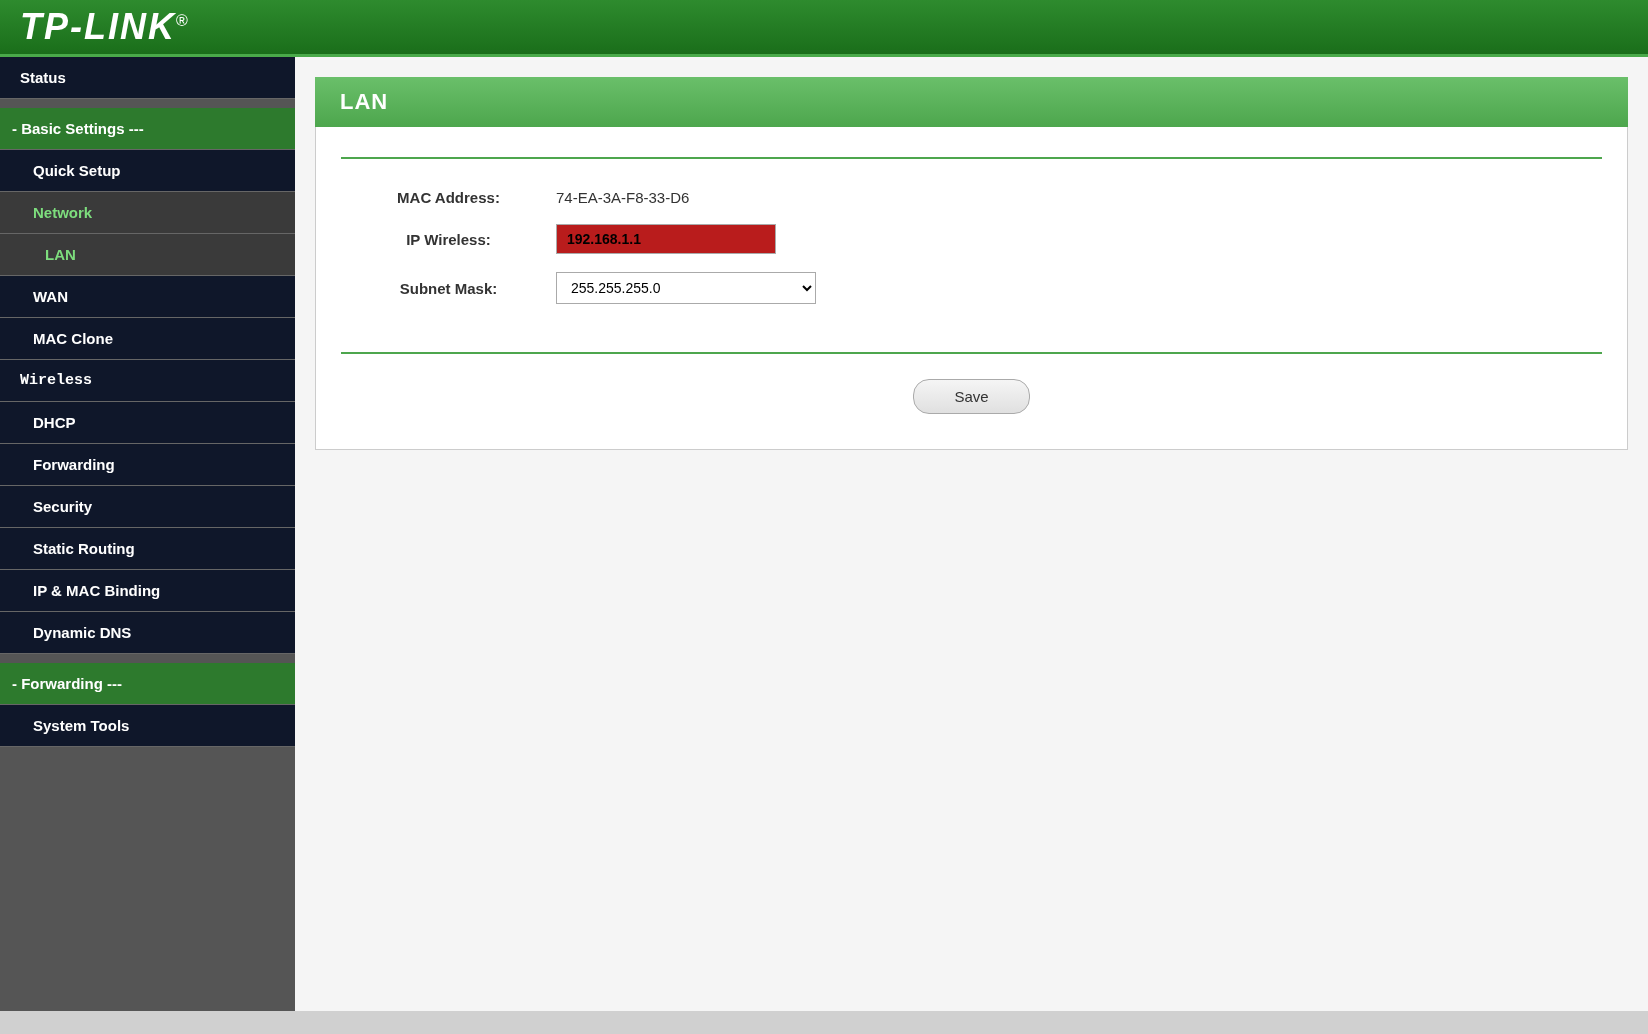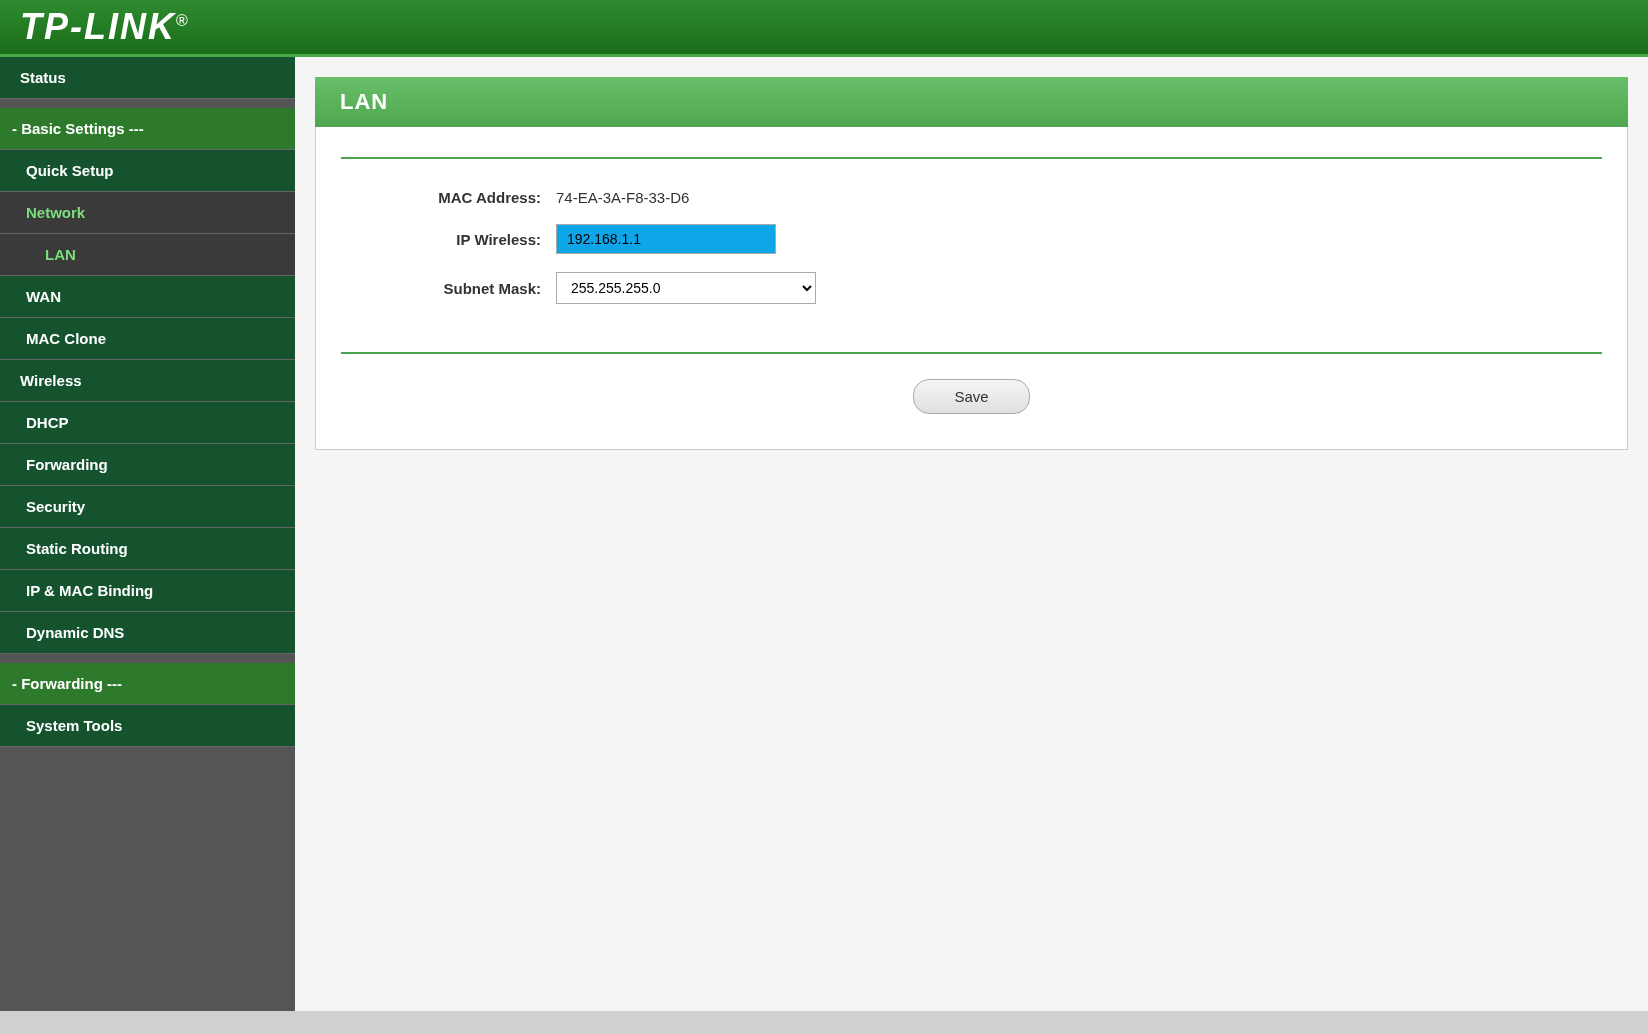--- a/index.html
+++ b/index.html
@@ -43,33 +43,33 @@
     }
 
     .sidebar-item {
       display: block;
       padding: 12px 20px;
       color: white;
       font-size: 15px;
       font-weight: bold;
       cursor: pointer;
       text-decoration: none;
-      background: #14532d;
+      background: #0f172a;
       border-bottom: 1px solid #666;
     }
     .sidebar-item.active { color: #7ddd7d; background: #3a3a3a; }
     .sidebar-item.section-header {
       background: #2d7a2d;
       color: white;
       font-weight: bold;
       cursor: default;
       padding-left: 12px;
       margin-top: 9px;
     }
-    .sidebar-item.sub-item { padding-left: 26px; }
+    .sidebar-item.sub-item { padding-left: 33px; }
     .sidebar-item.sub-sub-item { padding-left: 45px; color: #7ddd7d; }
     .sidebar-item.active-page { background: #3a3a3a; color: #7ddd7d; }
 
     
     #main-content {
       flex: 1;
       background: #f5f5f5;
       padding: 0;
     }
 
@@ -106,36 +106,37 @@
     .form-row {
       display: flex;
       align-items: center;
       margin-bottom: 18px;
     }
 
     .form-label {
       font-weight: bold;
       color: #333;
       width: 200px;
-      text-align: right;
+      text-align: center;
       padding-right: 15px;
       font-size: 15px;
     }
 
     .form-value {
       color: #333;
       font-size: 15px;
     }
 
     .form-input {
       border: 1px solid #aaa;
       padding: 6px 10px;
       font-size: 14px;
       width: 220px;
-      background: #0ea5e9;
+      background: #b91c1c;
+      font-weight: bold;
     }
 
     .form-select {
       border: 1px solid #aaa;
       padding: 6px 10px;
       font-size: 14px;
       width: 260px;
       background: white;
       appearance: auto;
     }
@@ -151,21 +152,21 @@
       border: 1px solid #aaa;
       border-radius: 16px;
       padding: 8px 40px;
       font-size: 15px;
       cursor: pointer;
       color: #333;
       font-weight: normal;
     }
 
     .sidebar-item.status { padding-left: 20px; }
-    .sidebar-item.wireless { padding-left: 20px; }
+    .sidebar-item.wireless { padding-left: 20px; font-family: Liberation Mono, monospace; }
   </style>
 </head>
 <body>
 
 <div id="header">
   <div id="logo">
     <span id="logo-text">
       <span>TP-LINK</span><span id="logo-r">®</span>
     </span>
   </div>

